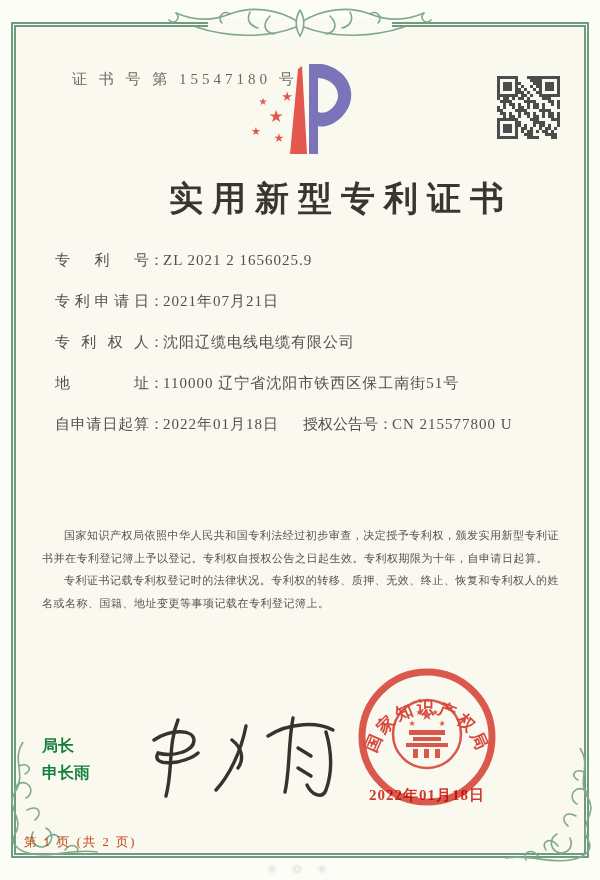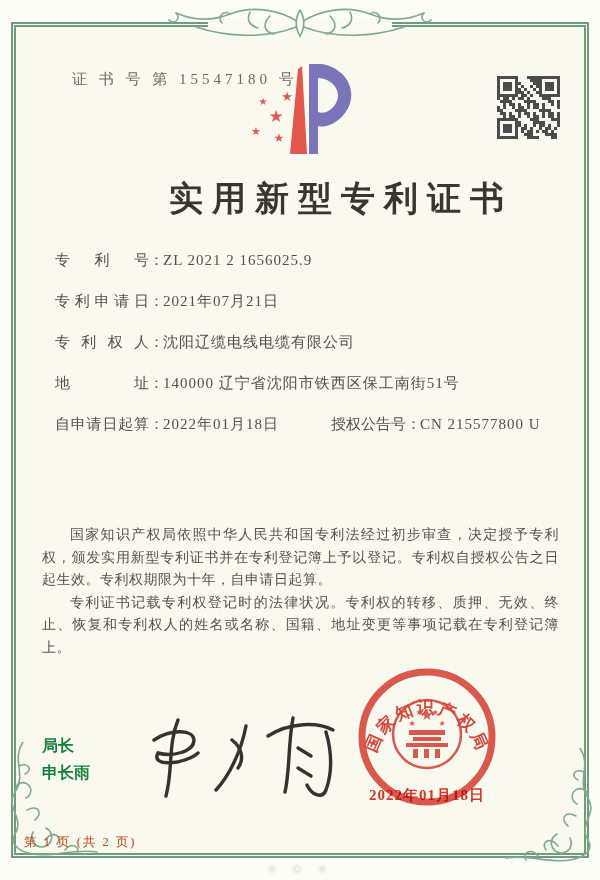--- a/index.html
+++ b/index.html
@@ -17,22 +17,22 @@
       grid-template-columns:repeat(21,3px);grid-template-rows:repeat(21,3px);}
   .qr div{width:3px;height:3px;}
   .qr div.on{background:#4c4c4c;}
   .doc-title{position:absolute;left:0;top:176px;width:100%;text-align:center;
       font-size:34px;letter-spacing:9px;color:#38362f;font-weight:600;padding-left:41px;}
   .fields{position:absolute;left:55px;top:250px;width:505px;font-size:15px;color:#53504a;}
   .frow{height:41px;line-height:21px;white-space:nowrap;}
   .flabel{display:inline-block;width:94px;text-align:justify;text-align-last:justify;vertical-align:top;}
   .fcolon{display:inline-block;width:14px;}
   .fvalue{letter-spacing:1px;}
-  .frow .second{margin-left:52px;font-family:Liberation Serif, serif;}
-  .paras{position:absolute;left:42px;top:524px;width:517px;font-size:14px;line-height:22.5px;
+  .frow .second{margin-left:24px;font-family:Liberation Serif, serif;}
+  .paras{position:absolute;left:42px;top:524px;width:517px;font-size:11px;line-height:22.5px;
       color:#55524b;text-align:justify;}
   .paras p{margin:0;text-indent:2em;letter-spacing:0.5px;}
   .officer{position:absolute;left:42px;top:732px;font-size:16px;color:#15803d;line-height:27px;font-weight:600;}
   .signature{position:absolute;left:140px;top:710px;width:205px;height:98px;}
   .seal{position:absolute;left:352px;top:662px;width:150px;height:150px;mix-blend-mode:multiply;opacity:.92;}
   .seal-date{position:absolute;left:352px;top:786px;width:150px;text-align:center;
       font-size:15px;color:#d8392e;letter-spacing:1px;mix-blend-mode:multiply;font-weight:600;}
   .page-footer{position:absolute;left:0;top:834px;width:100%;
       font-size:12.5px;color:#c2410c;letter-spacing:2px;padding-left:24px;}
   .ornament-top{position:absolute;left:150px;top:4px;width:300px;height:38px;}
@@ -559,21 +559,21 @@
   <div class="frow">
     <span class="flabel">专利号</span><span class="fcolon">：</span><span class="fvalue">ZL 2021 2 1656025.9</span>
   </div>
   <div class="frow">
     <span class="flabel">专利申请日</span><span class="fcolon">：</span><span class="fvalue">2021年07月21日</span>
   </div>
   <div class="frow">
     <span class="flabel">专利权人</span><span class="fcolon">：</span><span class="fvalue">沈阳辽缆电线电缆有限公司</span>
   </div>
   <div class="frow">
-    <span class="flabel">地址</span><span class="fcolon">：</span><span class="fvalue">140000 辽宁省沈阳市铁西区保工南街51号</span>
+    <span class="flabel">地址</span><span class="fcolon">：</span><span class="fvalue">110000 辽宁省沈阳市铁西区保工南街51号</span>
   </div>
   <div class="frow">
     <span class="flabel">自申请日起算</span><span class="fcolon">：</span><span class="fvalue">2022年01月18日</span><span class="second flabel" style="width:auto">授权公告号</span><span class="fcolon">：</span><span class="fvalue">CN 215577800 U</span>
   </div>
 </div>
 
 <div class="paras">
   <p>国家知识产权局依照中华人民共和国专利法经过初步审查，决定授予专利权，颁发实用新型专利证书并在专利登记簿上予以登记。专利权自授权公告之日起生效。专利权期限为十年，自申请日起算。</p>
   <p>专利证书记载专利权登记时的法律状况。专利权的转移、质押、无效、终止、恢复和专利权人的姓名或名称、国籍、地址变更等事项记载在专利登记簿上。</p>
 </div>

